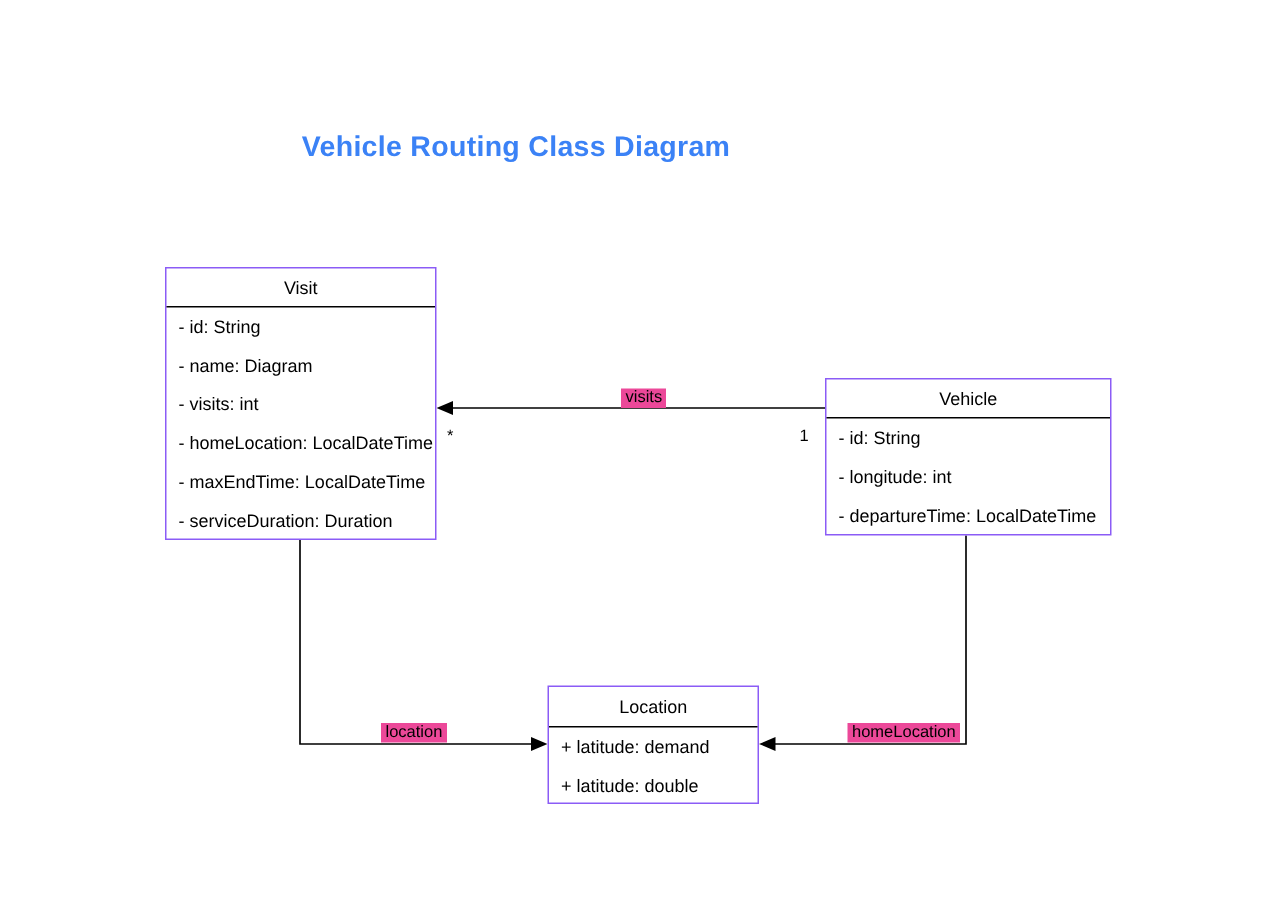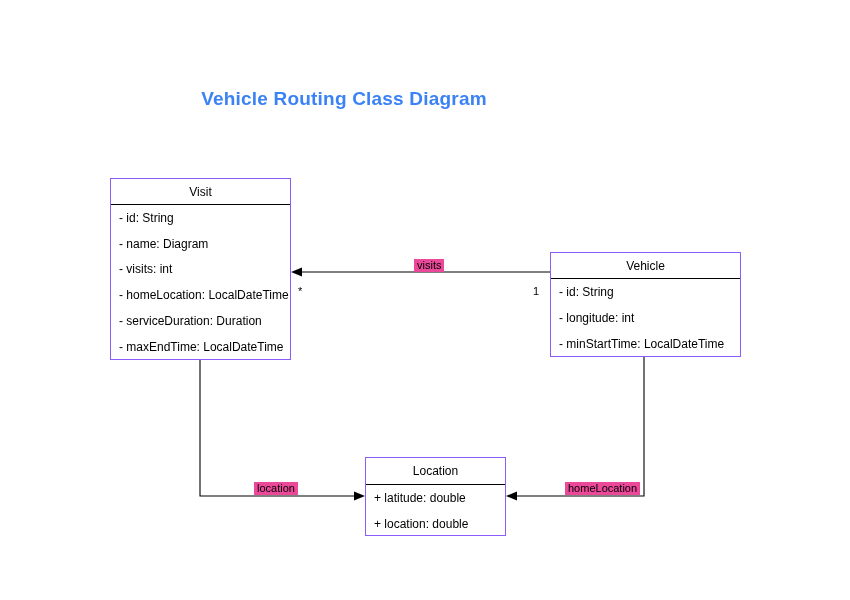--- a/index.html
+++ b/index.html
@@ -149,39 +149,39 @@
     </g>
   </svg>
 
   <div class="uml-class" id="class-visit">
     <div class="uml-class-name">Visit</div>
     <div class="uml-attrs">
       <div class="uml-attr">- id: String</div>
       <div class="uml-attr">- name: Diagram</div>
       <div class="uml-attr">- visits: int</div>
       <div class="uml-attr">- homeLocation: LocalDateTime</div>
+      <div class="uml-attr">- maxEndTime: LocalDateTime</div>
       <div class="uml-attr">- serviceDuration: Duration</div>
-      <div class="uml-attr">- maxEndTime: LocalDateTime</div>
     </div>
   </div>
 
   <div class="uml-class" id="class-vehicle">
     <div class="uml-class-name">Vehicle</div>
     <div class="uml-attrs">
       <div class="uml-attr">- id: String</div>
       <div class="uml-attr">- longitude: int</div>
-      <div class="uml-attr">- minStartTime: LocalDateTime</div>
+      <div class="uml-attr">- departureTime: LocalDateTime</div>
     </div>
   </div>
 
   <div class="uml-class" id="class-location">
     <div class="uml-class-name">Location</div>
     <div class="uml-attrs">
+      <div class="uml-attr">+ latitude: demand</div>
       <div class="uml-attr">+ latitude: double</div>
-      <div class="uml-attr">+ location: double</div>
     </div>
   </div>
 
   <div class="edge-label" id="label-visits">visits</div>
 
   <div class="mult-label" id="mult-visit-end">*</div>
 
   <div class="mult-label" id="mult-vehicle-end">1</div>
 
   <div class="edge-label" id="label-location">location</div>

